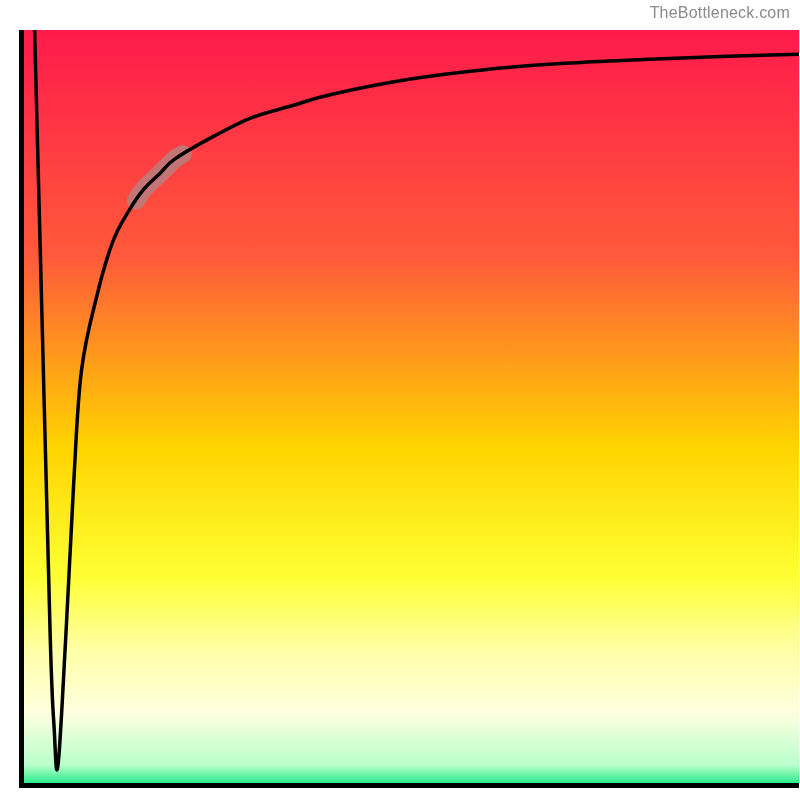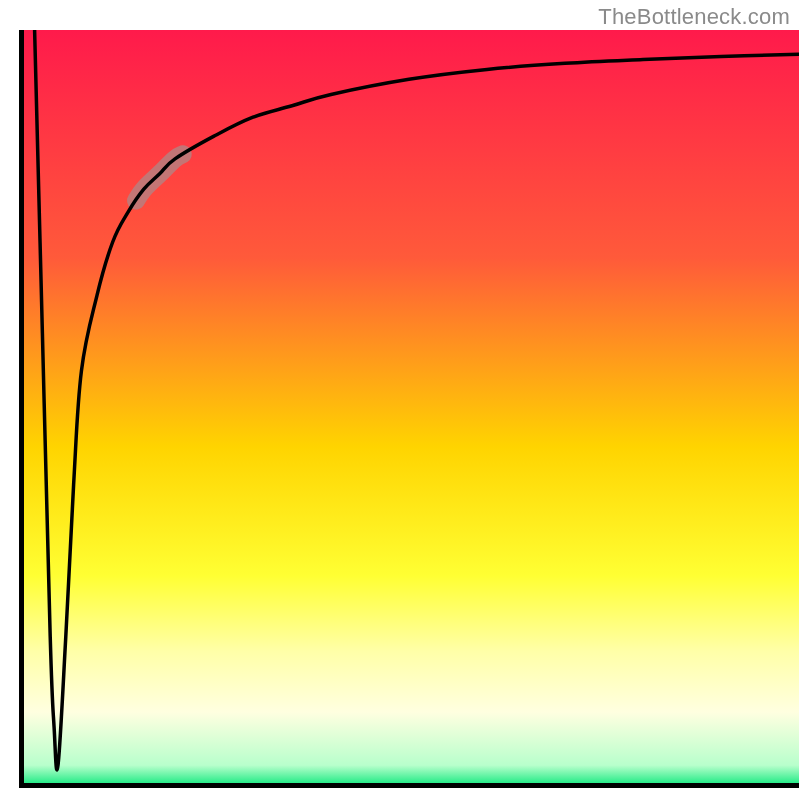--- a/index.html
+++ b/index.html
@@ -13,21 +13,21 @@
   }
   .wrap {
     position: relative;
     width: 800px;
     height: 800px;
   }
   .attribution {
     position: absolute;
     top: 4px;
     right: 10px;
-    font-size: 22px;
+    font-size: 16px;
     color: #8a8a8a;
     font-weight: 400;
     letter-spacing: 0.2px;
     z-index: 20;
   }
   svg.plot {
     position: absolute;
     left: 0;
     top: 0;
   }

